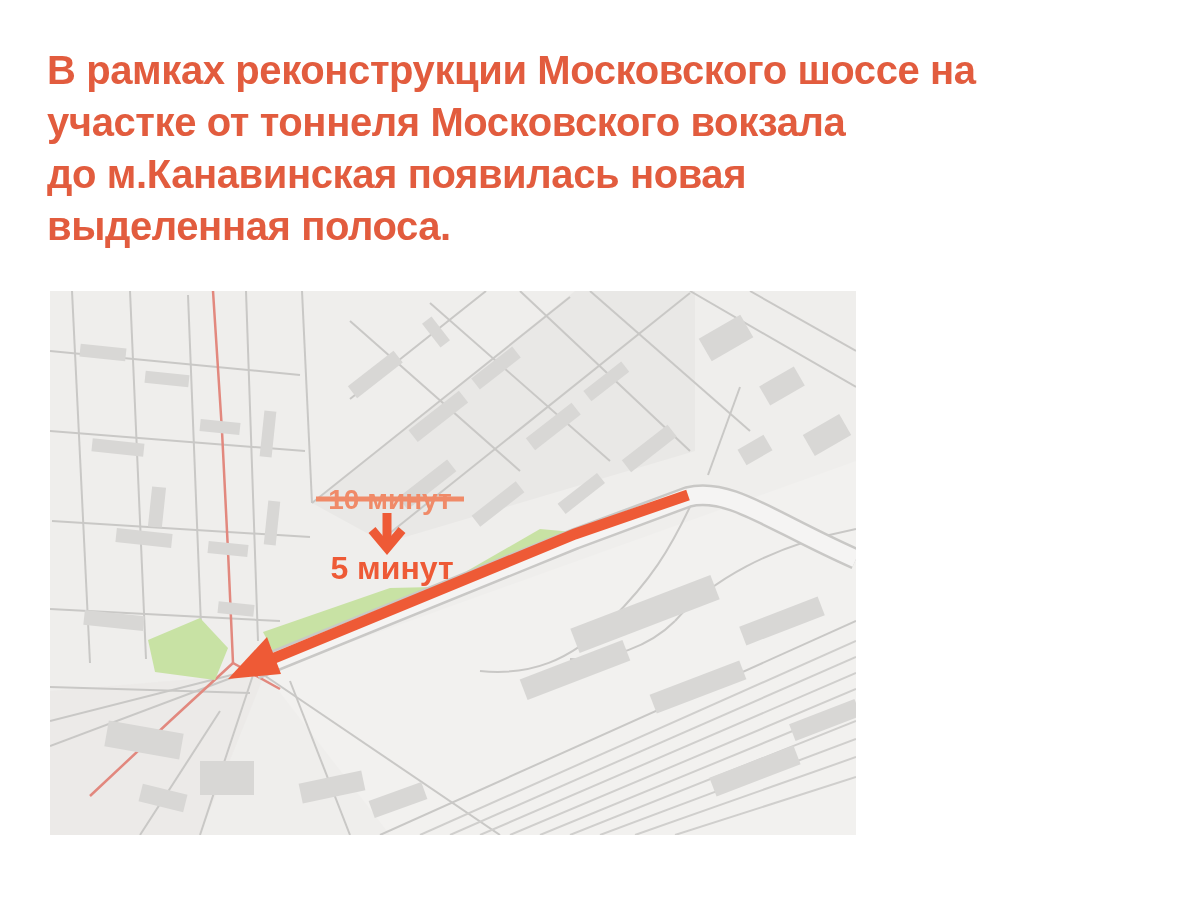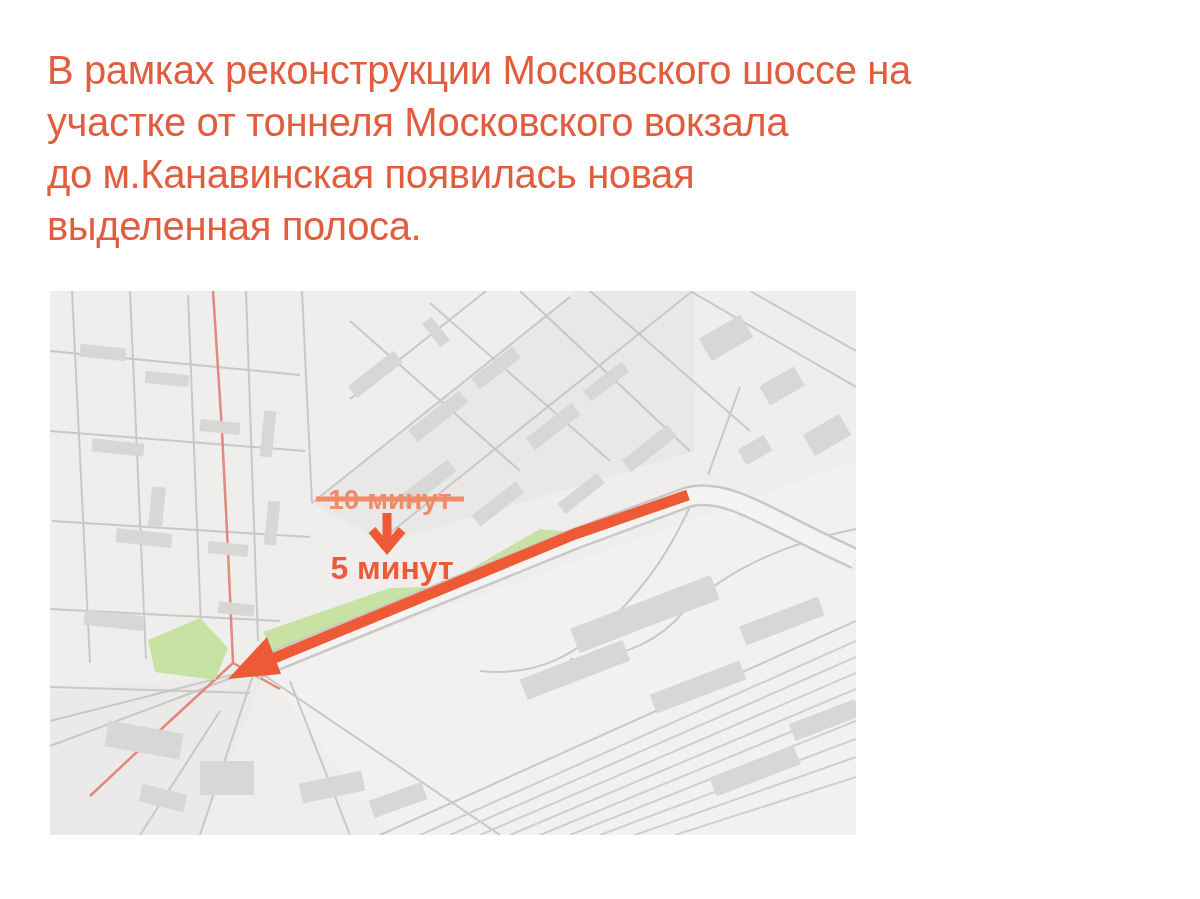--- a/index.html
+++ b/index.html
@@ -16,21 +16,21 @@
     --road_fill:#f5f4f3;
     --red_road:#e2887e;
   }
   html,body{margin:0;padding:0;background:#ffffff;}
   #page{
     position:relative;width:1200px;height:899px;background:#ffffff;
     font-family:"Liberation Sans",sans-serif;overflow:hidden;
   }
   .headline{
     position:absolute;left:47px;top:44px;width:1120px;
-    font-size:40px;line-height:52px;font-weight:400;letter-spacing:-0.4px;
+    font-size:40px;line-height:52px;font-weight:700;letter-spacing:-0.4px;
     color:var(--accent);white-space:pre-line;margin:0;
   }
   .map-panel{
     position:absolute;left:50px;top:291px;width:806px;height:664px;
   }
   .map-panel svg{display:block;width:806px;height:544px;}
   .map-label{font-family:"Liberation Sans",sans-serif;font-weight:700;}
 </style>
 </head>
 <body>

